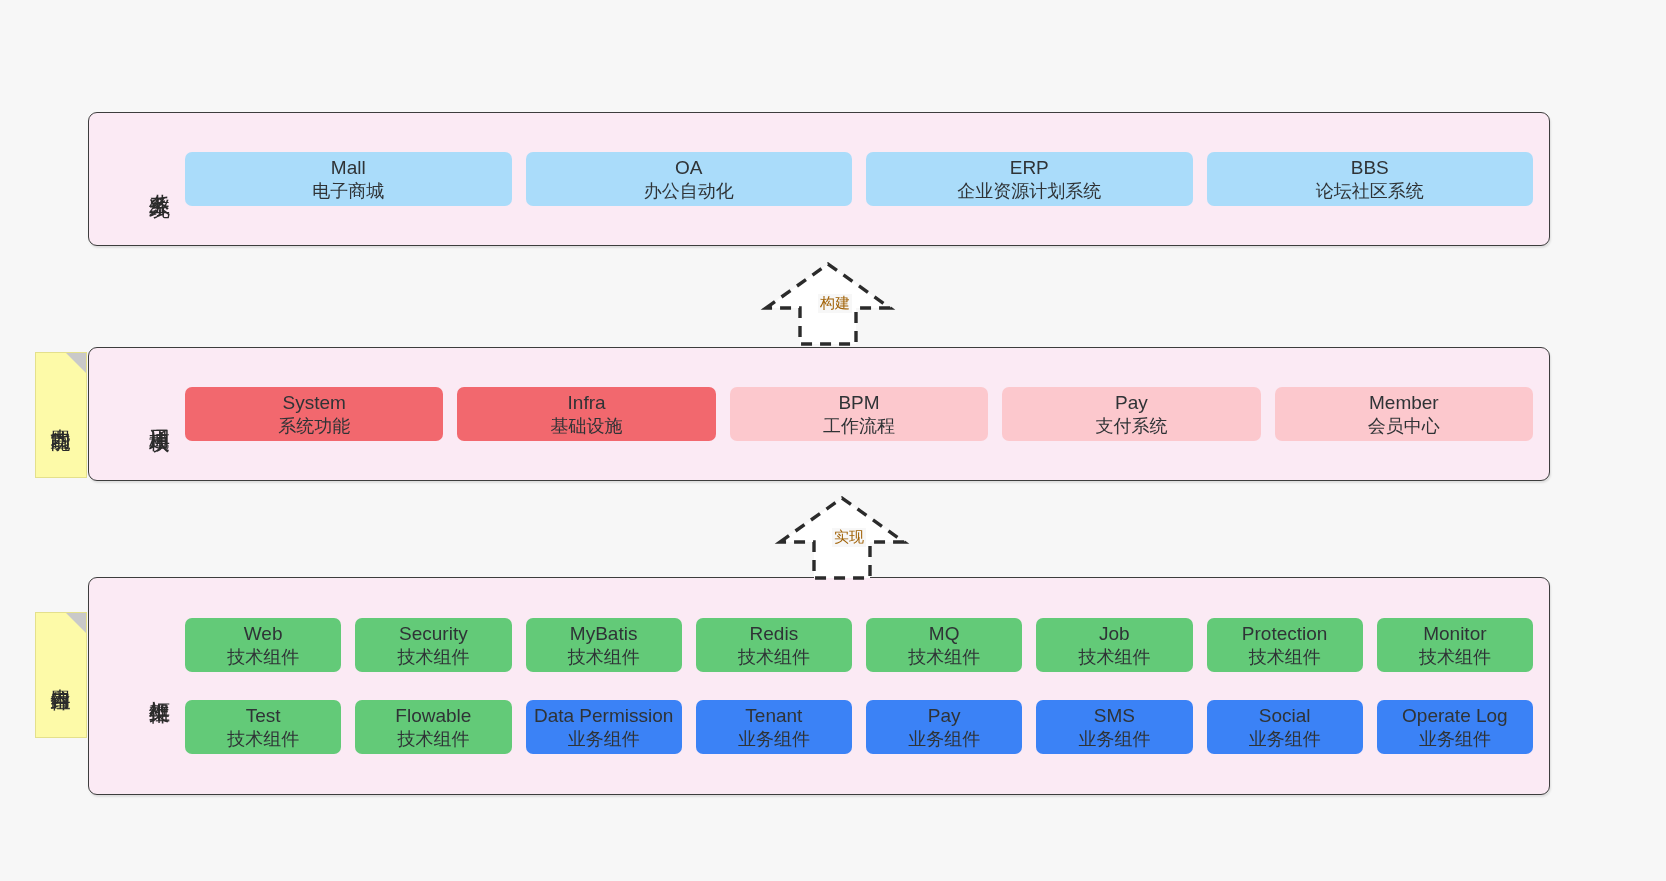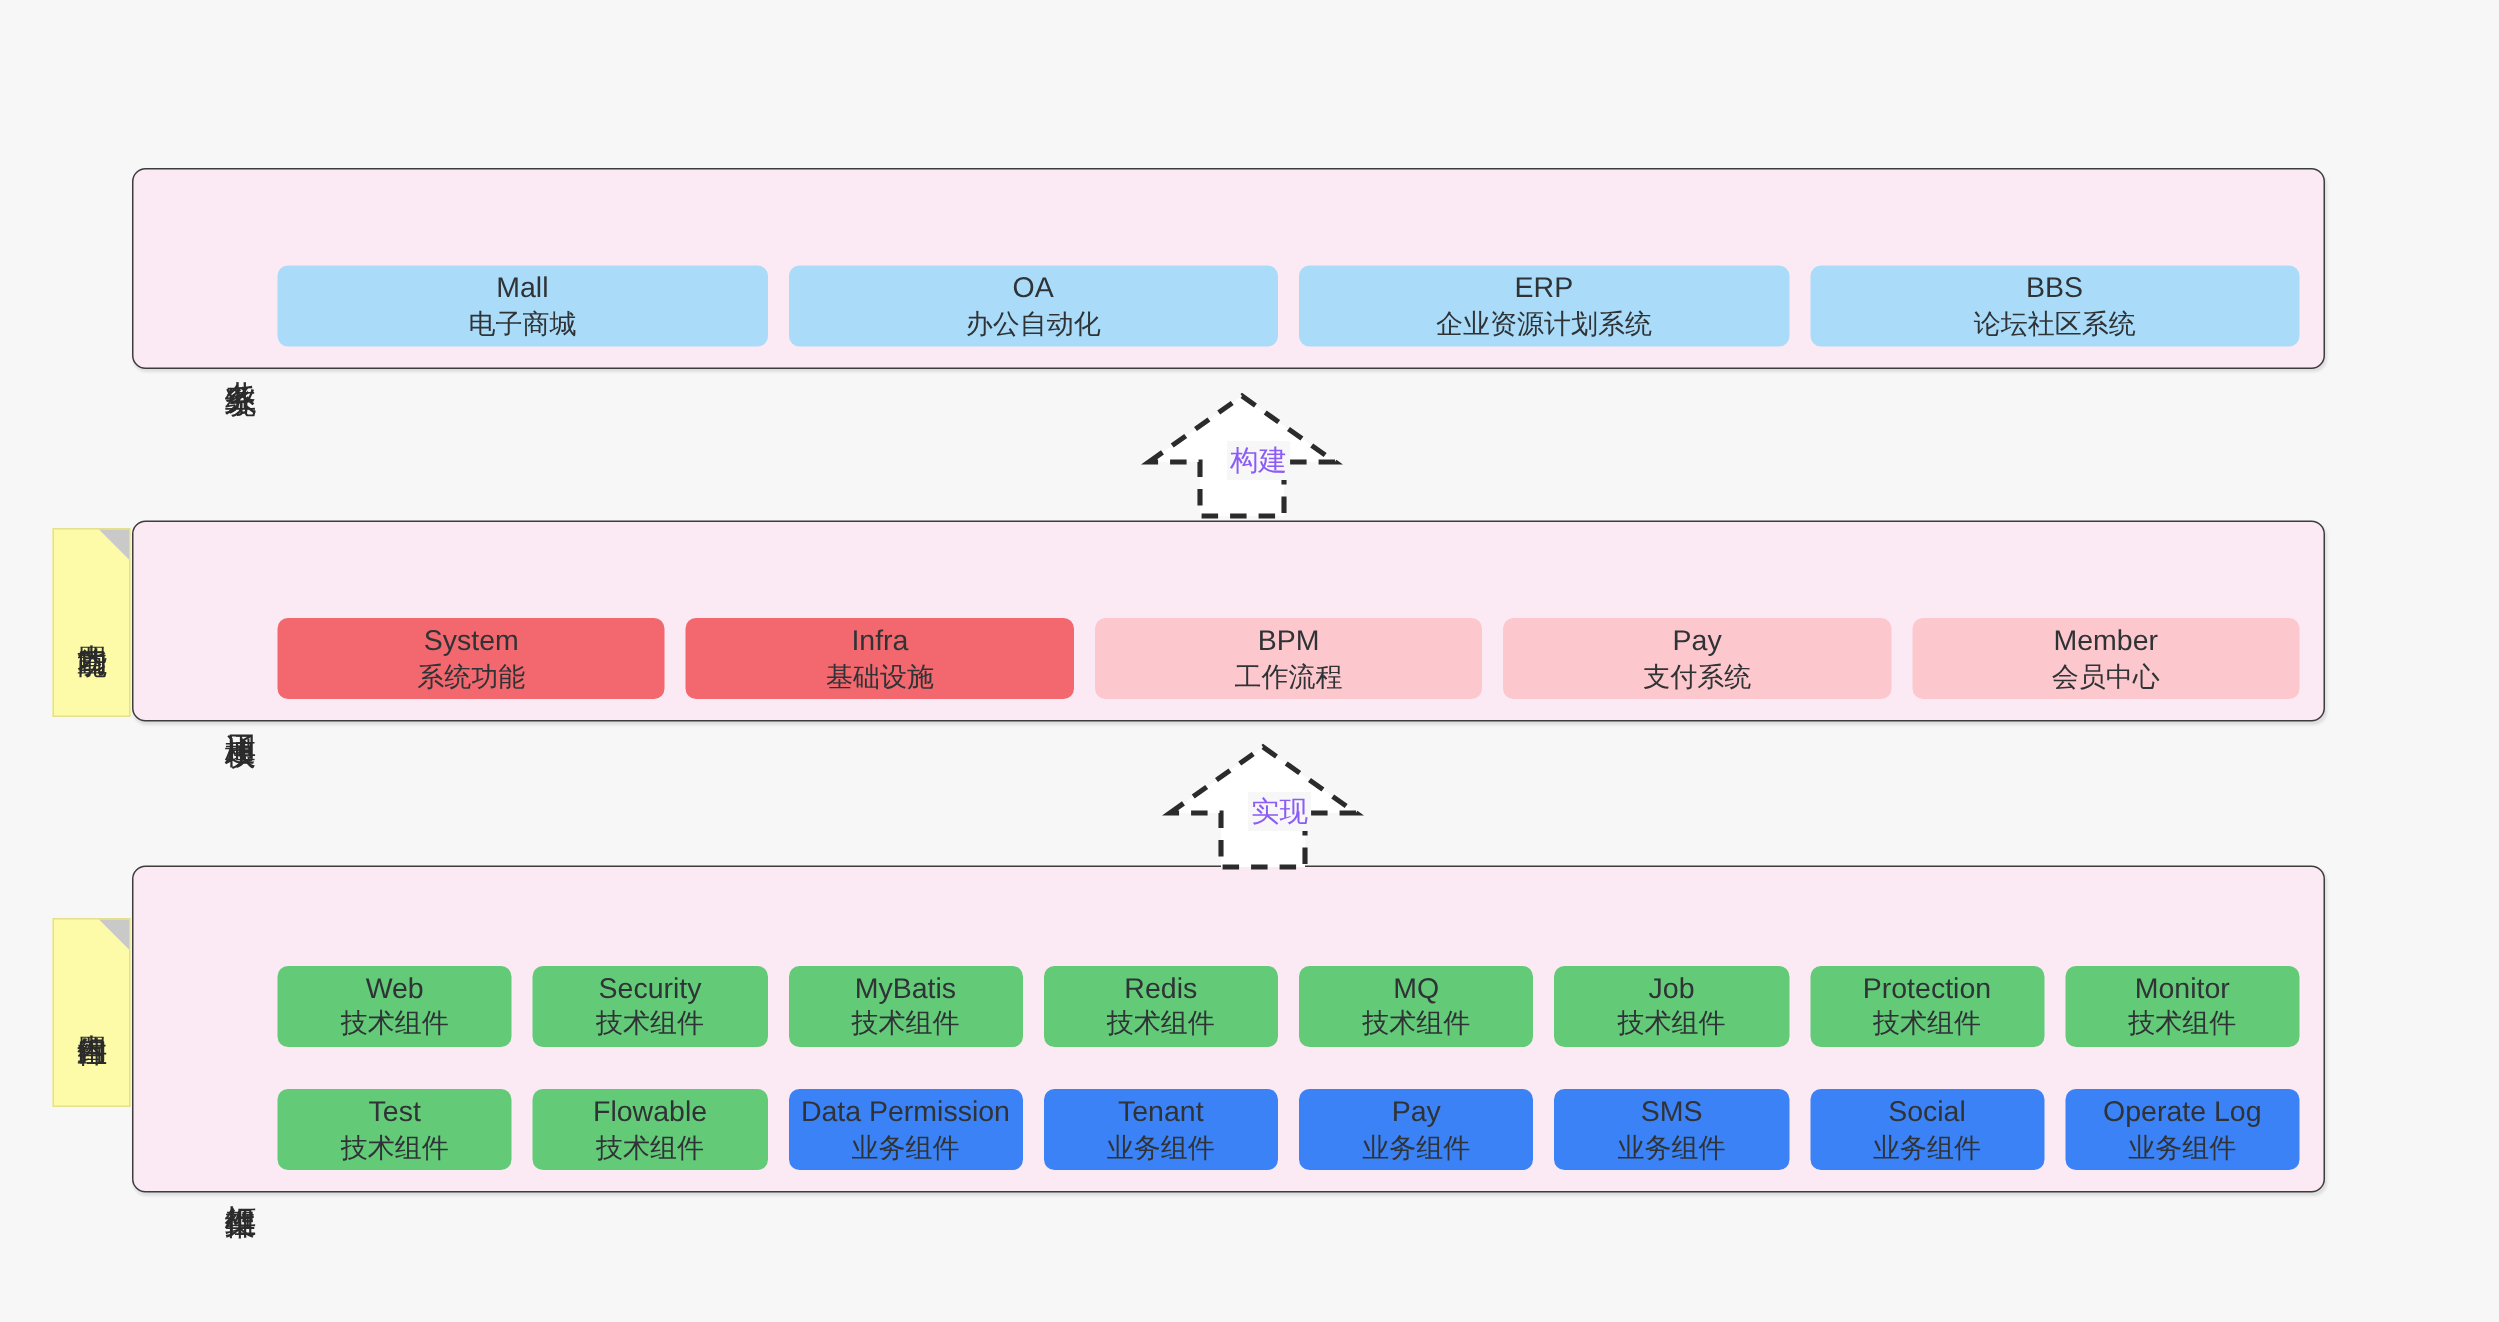--- a/index.html
+++ b/index.html
@@ -11,21 +11,21 @@
   }
   .canvas { position: relative; width: 1666px; height: 881px; }
 
   
   .layer {
     position: absolute;
     background: #fbeaf4;
     border: 1.6px solid #3d3d3d;
     border-radius: 9px;
     display: flex;
-    align-items: flex-end;
+    align-items: center;
     box-shadow: 1px 2px 2px rgba(0,0,0,0.10);
     padding-left: 48px;
   }
   .layer-label {
     flex: 0 0 auto;
     width: 44px;
     display: flex;
     align-items: center;
     justify-content: center;
     font-size: 21px;
@@ -92,22 +92,22 @@
     top: 0; right: 0;
     width: 0; height: 0;
     border-top: 20px solid #c9c9c9;
     border-left: 20px solid transparent;
   }
 
   
   .arrow { position: absolute; z-index: 2; }
   .arrow .lbl {
     position: absolute;
-    font-size: 19px;
-    color: #8b5cf6;
+    font-size: 15px;
+    color: #a16207;
     background: #f7f7f7;
     padding: 0 2px;
     white-space: nowrap;
   }
 </style>
 </head>
 <body>
 
 <div class="canvas">
 

